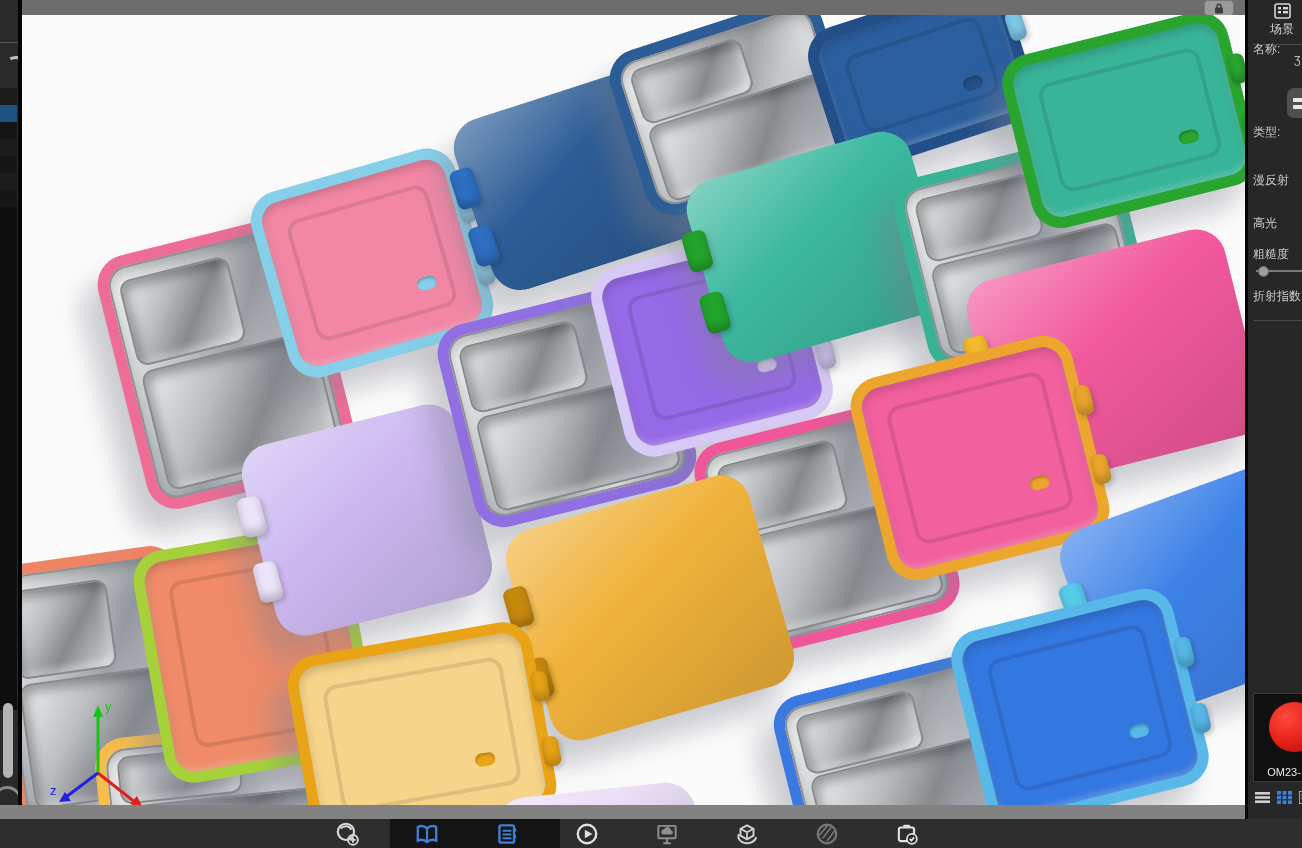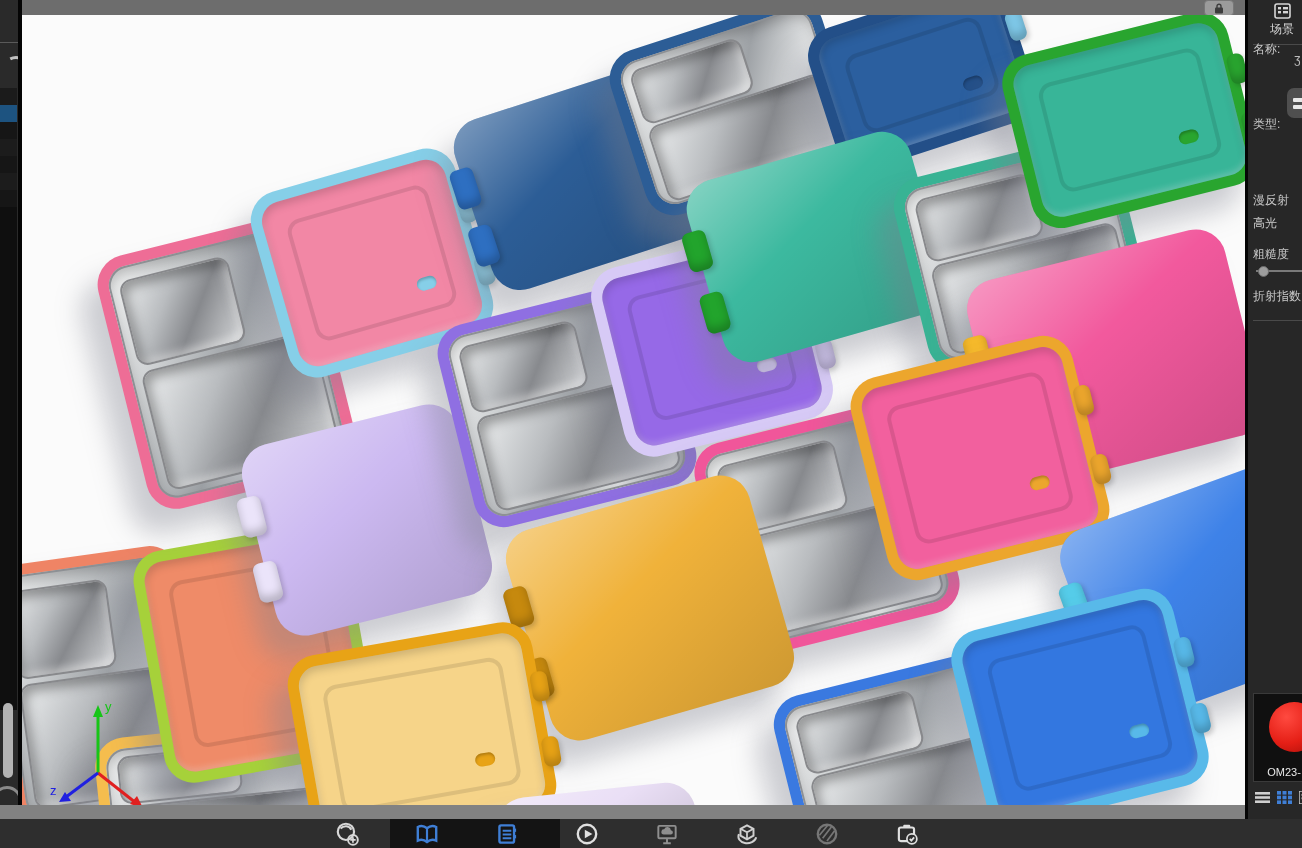--- a/index.html
+++ b/index.html
@@ -277,22 +277,22 @@
   <div class="hdiv" style="top:44px"></div>
 
   <span class="lbl" style="top:41px">名称:</span>
   <span class="lbl" style="top:52px;left:46px;color:#bdbdbd">ʒ</span>
 
   <div id="slot-btn">
       <i></i>
       <i></i>
     </div>
 
-  <span class="lbl" style="top:116px">类型:</span>
-  <span class="lbl" style="top:192px">漫反射</span>
+  <span class="lbl" style="top:124px">类型:</span>
+  <span class="lbl" style="top:172px">漫反射</span>
   <span class="lbl" style="top:215px">高光</span>
   <span class="lbl" style="top:246px">粗糙度</span>
 
   <div id="rough-slider">
     <div class="track"></div>
     <div class="knob"></div>
   </div>
 
   <span class="lbl" style="top:288px">折射指数</span>
   <div class="hdiv" style="top:320px"></div>

